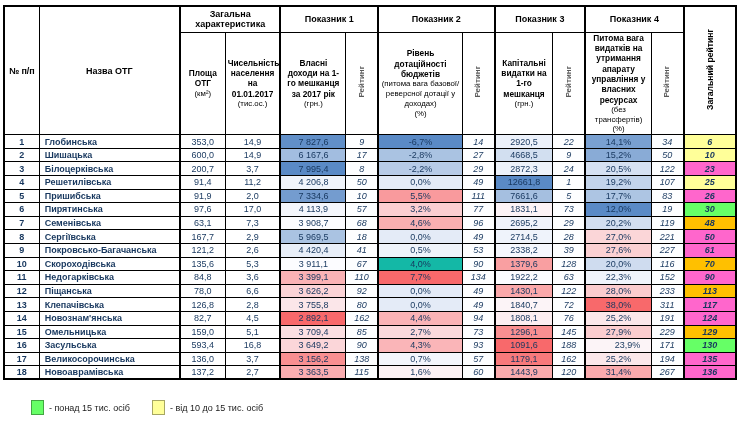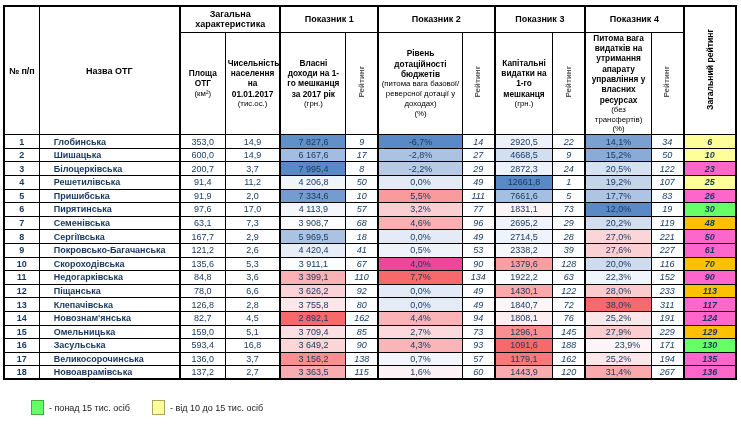--- a/index.html
+++ b/index.html
@@ -40,21 +40,21 @@
   .total-head { font-size:8.6px; }
 
   .otg tbody td {
     height:13.6px;
     font-size:9px;
     white-space:nowrap;
     overflow:hidden;
     color:#17375E;
   }
   td.c-num  { font-weight:bold; color:#000; background:#fff; }
-  td.c-name { text-align:left; font-weight:bold; color:#000; background:#fff; padding-left:14px; }
+  td.c-name { text-align:left; font-weight:bold; color:#000; background:#fff; padding-left:5px; }
   td.c-plain { background:#fff; color:#1a1a1a; }
   td.c-val { color:#10243e; }
   td.c-rate { font-style:italic; color:#6b84a8; background:#fdfeff; font-size:8.6px; }
   td.c-total { font-weight:bold; font-style:italic; color:#000; font-size:9px; }
 
   .legend {
     margin:20px 0 0 28px;
     display:flex;
     align-items:center;
     font-size:9px;
@@ -281,21 +281,21 @@
           <td class="c-rate">227</td>
           <td class="c-total bl2" style="background: rgb(255, 102, 204);">61</td>
         </tr>
         <tr>
           <td class="c-num">10</td>
           <td class="c-name">Скороходівська</td>
           <td class="c-plain bl2">135,6</td>
           <td class="c-plain">5,3</td>
           <td class="c-val bl2" style="background: rgb(252, 252, 255);">3 911,1</td>
           <td class="c-rate">67</td>
-          <td class="c-val bl2" style="background: #ec4899;">4,0%</td>
+          <td class="c-val bl2" style="background: #14b8a6;">4,0%</td>
           <td class="c-rate">90</td>
           <td class="c-val bl2" style="background: rgb(249, 159, 161);">1379,6</td>
           <td class="c-rate">128</td>
           <td class="c-val bl2" style="background: rgb(207, 220, 239);">20,0%</td>
           <td class="c-rate">116</td>
           <td class="c-total bl2" style="background: rgb(255, 192, 0);">70</td>
         </tr>
         <tr>
           <td class="c-num">11</td>
           <td class="c-name">Недогарківська</td>

